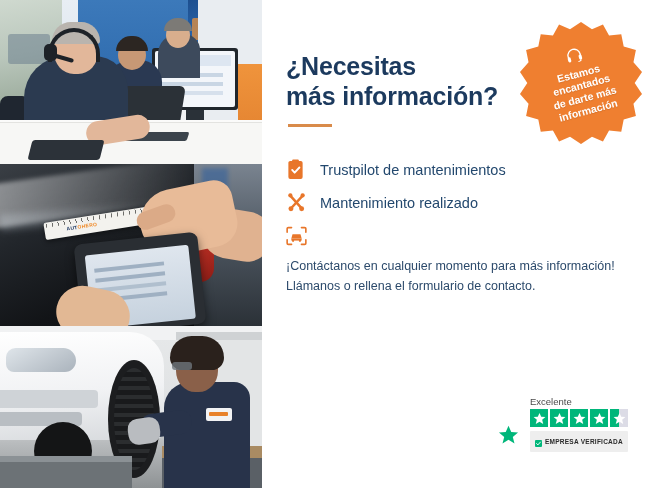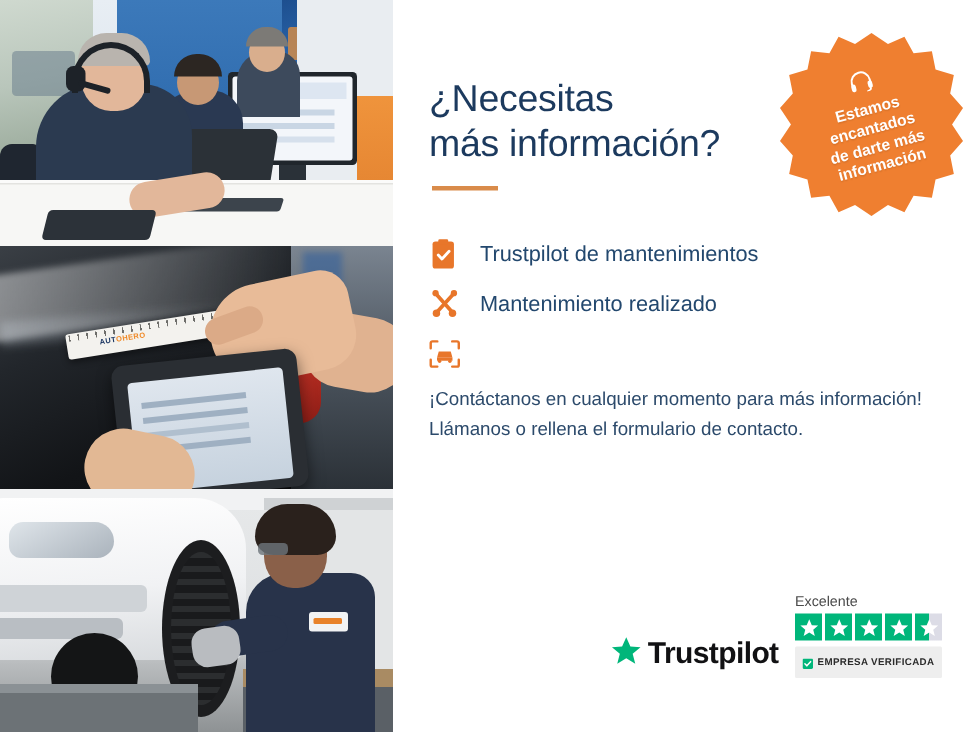--- a/index.html
+++ b/index.html
@@ -124,21 +124,21 @@
   .p3-hair  { position:absolute; left:170px; top:10px; width:54px; height:34px; background:#2a211c; border-radius:28px 28px 16px 16px;}
   .p3-glass { position:absolute; left:172px; top:36px; width:20px; height:8px; background:#6e757c; border-radius:3px; opacity:.8;}
   .p3-badge { position:absolute; left:206px; top:82px; width:26px; height:13px; background:#f2f3f4; border-radius:2px;}
   .p3-badge:after{content:""; position:absolute; left:3px; top:4px; width:19px; height:4px; background:#e8822a; border-radius:1px;}
   .p3-arm   { position:absolute; left:140px; top:86px; width:52px; height:24px; background:#28334a; border-radius:12px; transform:rotate(-8deg);}
   .p3-glove { position:absolute; left:128px; top:92px; width:32px; height:26px; background:#b9bcc0; border-radius:10px; transform:rotate(-8deg);}
 
   
   .content { flex:1; position:relative; padding:52px 22px 0 24px; }
 
-  .headline { color:#1c3a5e; font-size:25px; line-height:1.18; font-weight:normal; letter-spacing:-.2px; }
+  .headline { color:#1c3a5e; font-size:25px; line-height:1.18; font-weight:bold; letter-spacing:-.2px; }
   .rule { width:44px; height:3px; background:#d98b4a; margin:13px 0 0 2px; }
 
   
   .badge-wrap{ position:absolute; right:8px; top:22px; width:122px; height:122px; }
   .burst {
     position:absolute; inset:0; background:#ef7f30;
     clip-path: polygon(
       50% 0%, 59% 6%, 68% 2%, 73% 11%, 83% 10%, 85% 20%, 95% 23%, 93% 33%,
       100% 41%, 94% 50%, 100% 59%, 93% 67%, 95% 77%, 85% 80%, 83% 90%, 73% 89%,
       68% 98%, 59% 94%, 50% 100%, 41% 94%, 32% 98%, 27% 89%, 17% 90%, 15% 80%,
@@ -338,21 +338,20 @@
       <div>Llámanos o rellena el formulario de contacto.</div>
     </div>
 
     <div class="trust">
       <div class="tp-logo">
         <span>
           <svg width="21" height="20" viewBox="0 0 22 21">
             <path d="M11 0.8l2.9 6.6 7.1.5-5.5 4.6 1.8 7-6.3-3.9-6.3 3.9 1.8-7L1 7.9l7.1-.5z" fill="#00b67a"></path>
           </svg>
         </span>
-        <span class="tp-word">Trustpilot</span>
       </div>
       <div class="tp-right">
         <span class="tp-exc">Excelente</span>
         <div class="tp-stars">
           <span class="tp-star">
             <svg width="13" height="13" viewBox="0 0 22 21">
                 <path d="M11 1l2.9 6.6 7.1.5-5.5 4.6 1.8 7-6.3-3.9-6.3 3.9 1.8-7L1 8.1l7.1-.5z" fill="#fff"></path>
               </svg>
           </span>
           <span class="tp-star">

